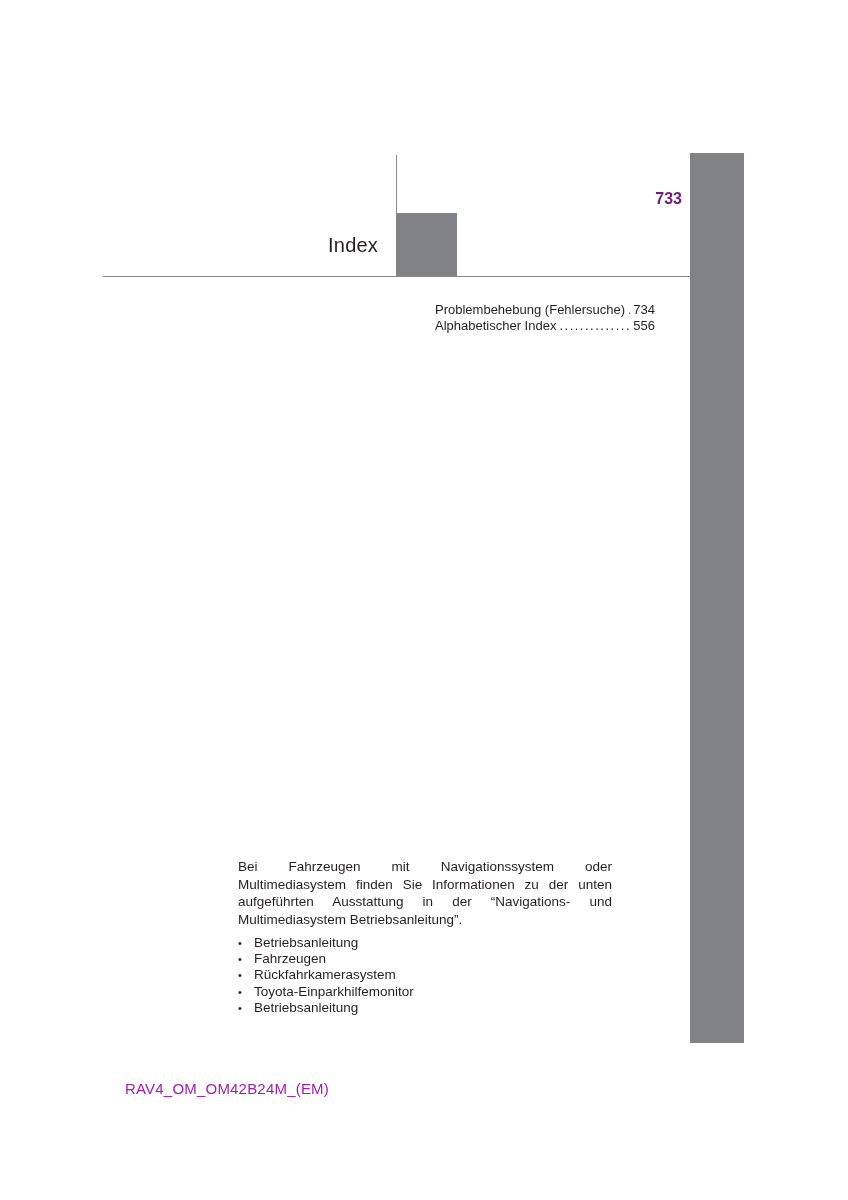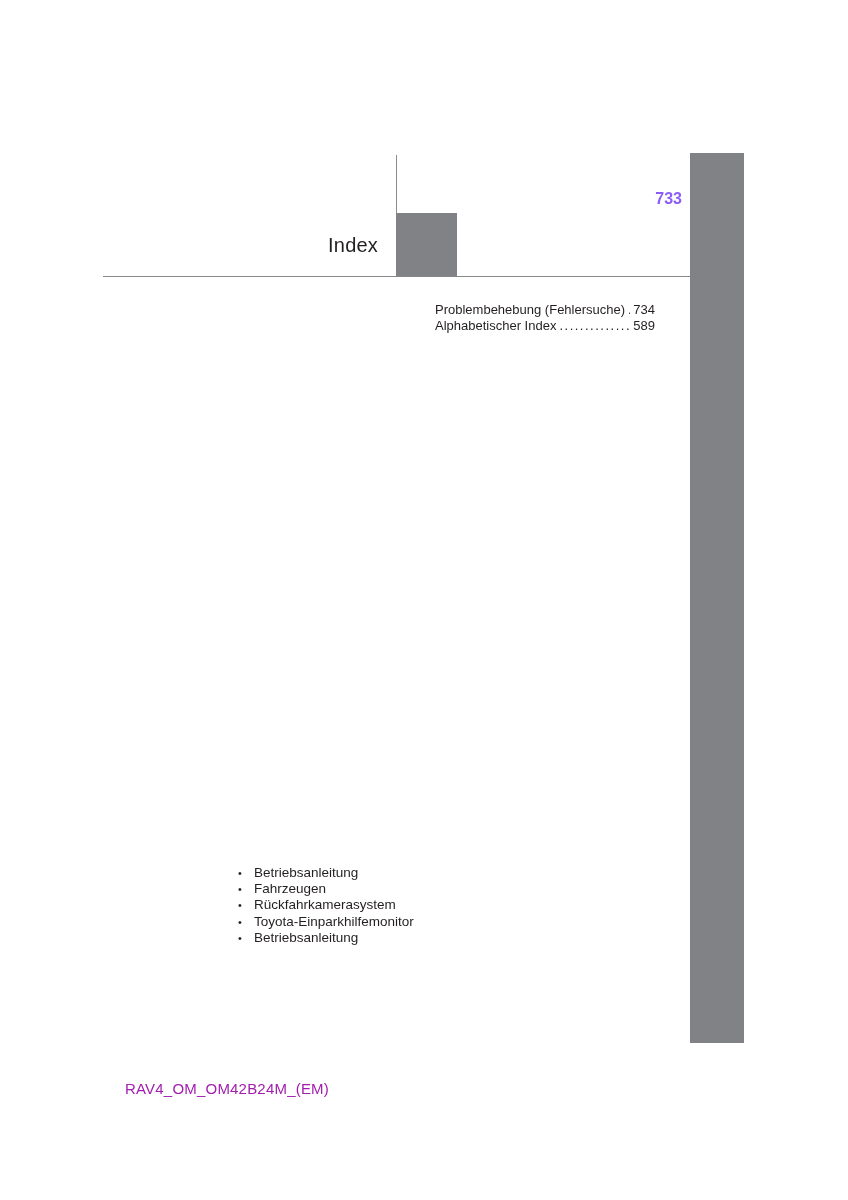--- a/index.html
+++ b/index.html
@@ -43,21 +43,21 @@
     font-weight: normal;
     letter-spacing: 0.2px;
     color: #231f20;
   }
   .page-number {
     position: absolute;
     right: 166px;
     top: 190px;
     font-size: 16px;
     font-weight: bold;
-    color: #8b5cf6;
+    color: #701a75;
   }
   .header-rule {
     position: absolute;
     left: 103px;
     top: 276px;
     width: 587px;
     height: 1px;
     background: #87898c;
   }
   
@@ -147,25 +147,26 @@
 
   <div class="toc">
     <div class="toc-entry">
       <span class="toc-label">Problembehebung (Fehlersuche)</span>
       <span class="toc-leader">.....</span>
       <span class="toc-page">734</span>
     </div>
     <div class="toc-entry">
       <span class="toc-label">Alphabetischer Index</span>
       <span class="toc-leader">........................</span>
-      <span class="toc-page">589</span>
+      <span class="toc-page">556</span>
     </div>
   </div>
 
   <div class="note">
+    <p class="note-paragraph">Bei Fahrzeugen mit Navigationssystem oder Multimediasystem finden Sie Informationen zu der unten aufgeführten Ausstattung in der “Navigations- und Multimediasystem Betriebsanleitung”.</p>
     <ul class="bullet-list">
       <li class="bullet-item">
         <span class="bullet-marker">•</span>
         <span>Betriebsanleitung</span>
       </li>
       <li class="bullet-item">
         <span class="bullet-marker">•</span>
         <span>Fahrzeugen</span>
       </li>
       <li class="bullet-item">

